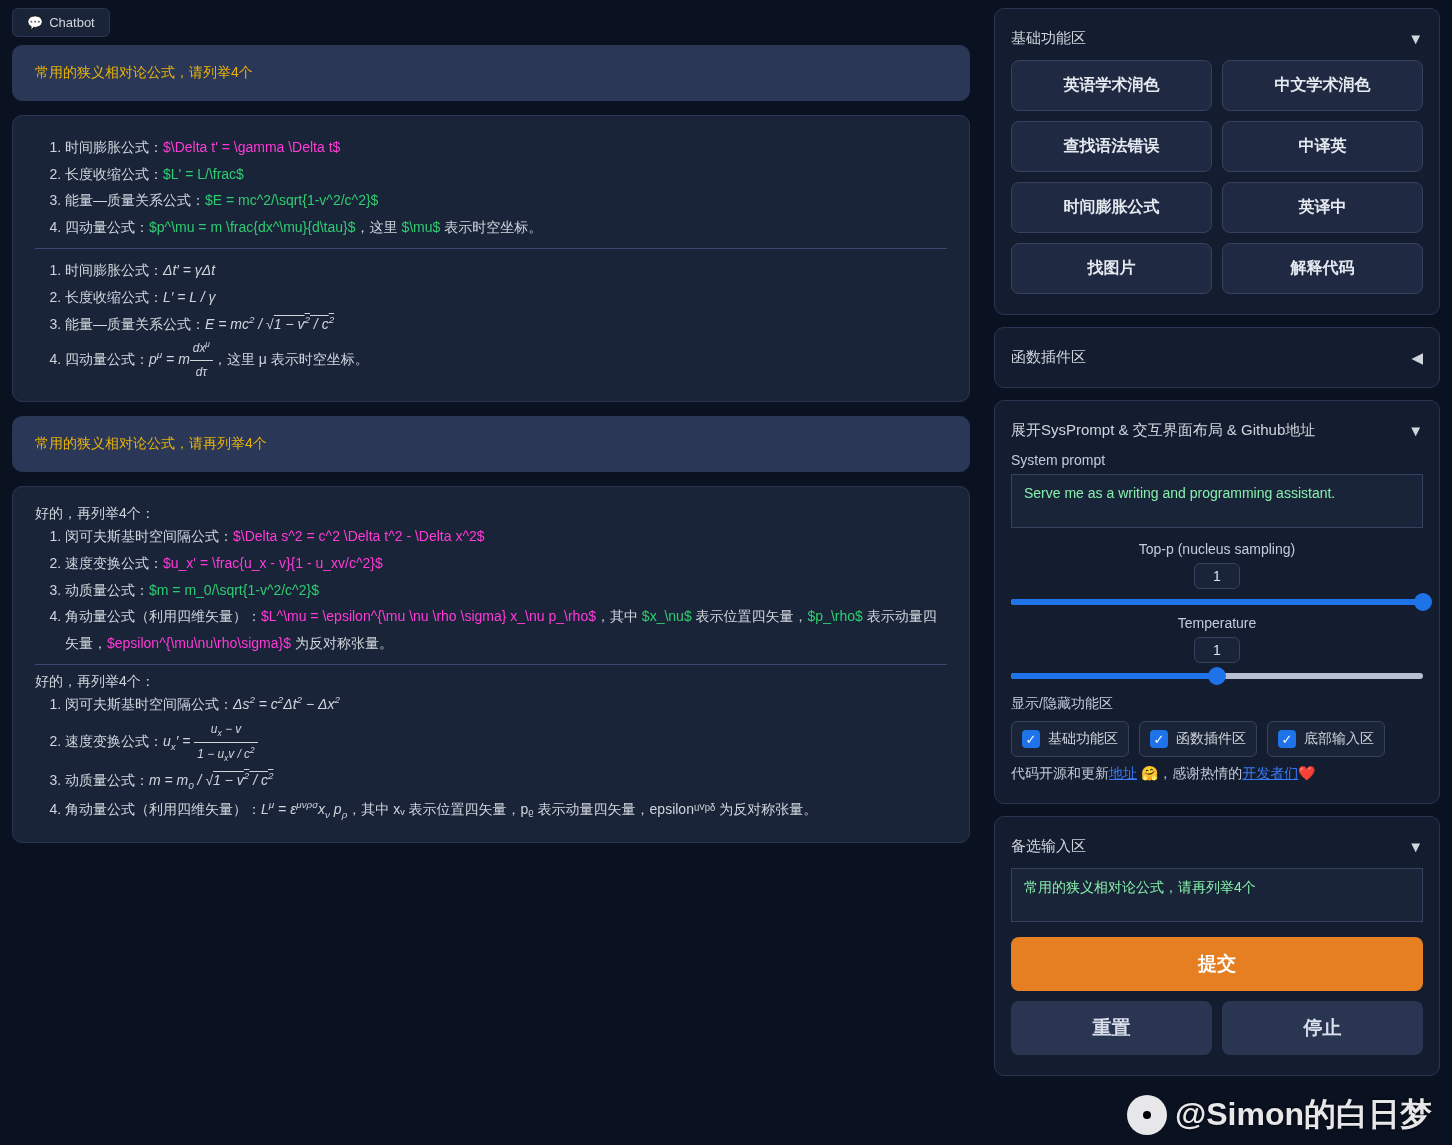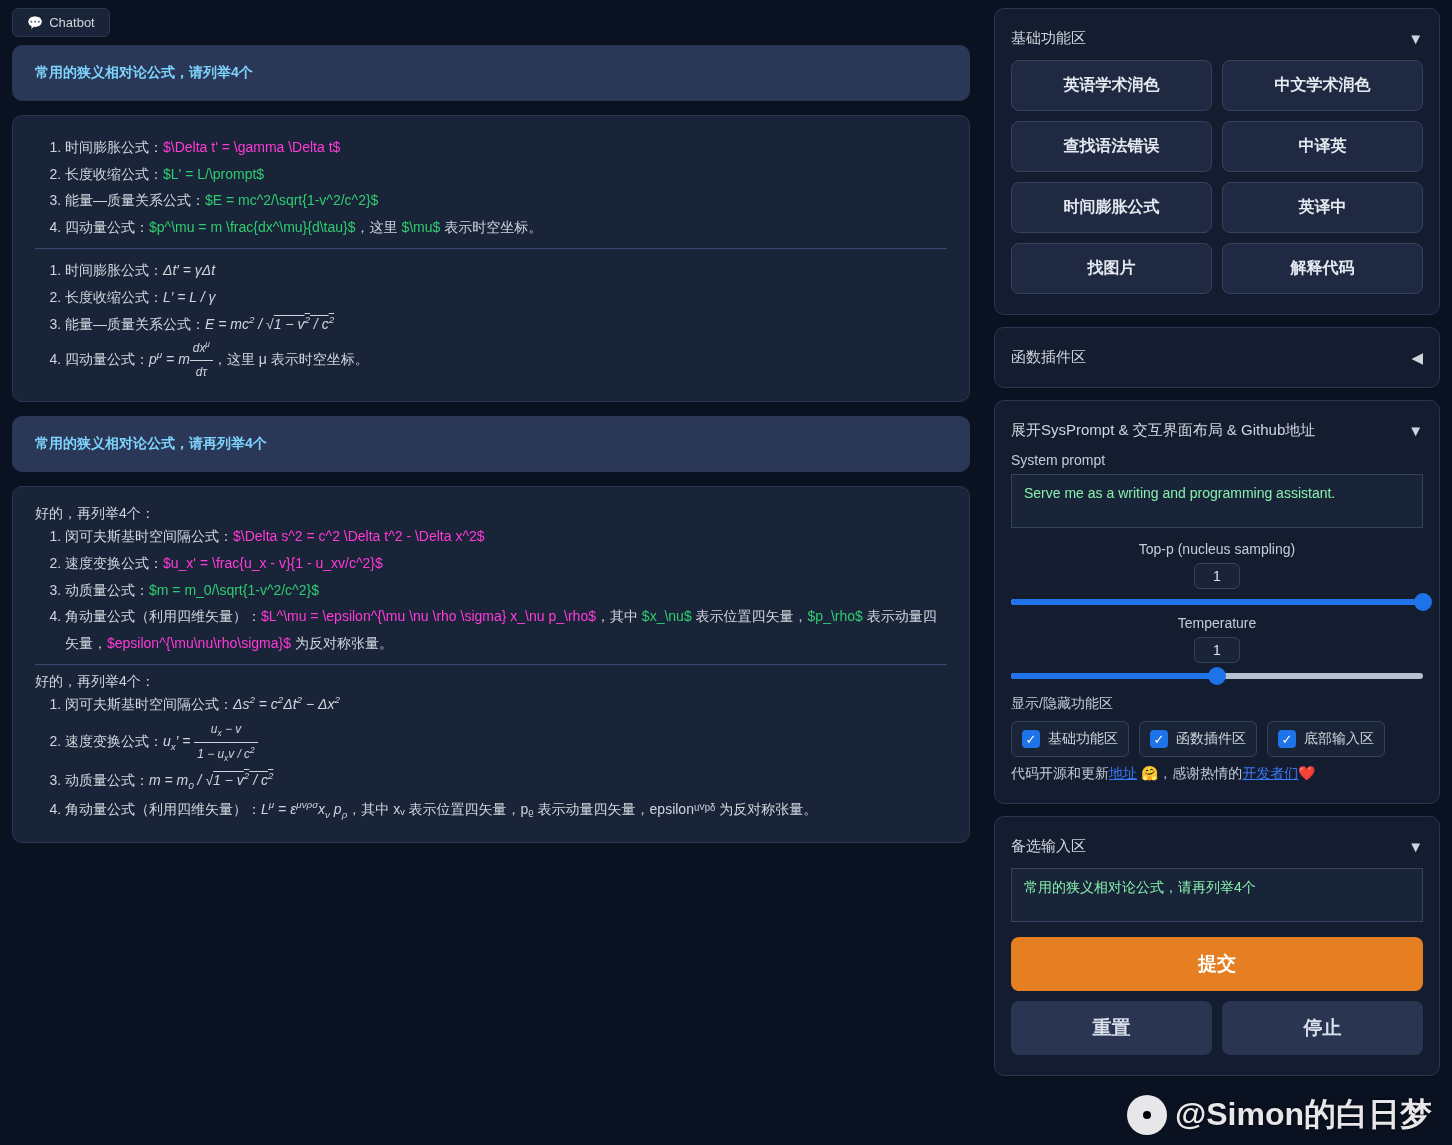--- a/index.html
+++ b/index.html
@@ -37,22 +37,21 @@
 }
 .user-msg, .bot-msg {
   background: #1a2438;
   border: 1px solid #2a3552;
   border-radius: 10px;
   padding: 18px 22px;
   margin-bottom: 14px;
 }
 .user-msg {
   background: #2a3756;
-  color: #7dd3fc;
-  font-weight: bold;
+  color: #eab308;
 }
 .bot-msg { color: #d0d5dd; }
 .bot-msg ol { padding-left: 30px; line-height: 1.9; }
 .bot-msg hr { border: none; border-top: 1px solid #3a4a6e; margin: 8px 0; }
 .label-text { color: #d0d5dd; }
 .latex-raw { color: #2ecc71; }
 .delta-red, .latex-del { color: #ff3bd8; }
 .math { font-style: italic; font-family: Liberation Sans, sans-serif; }
 .section {
   background: #141d30;
@@ -159,21 +158,21 @@
     </div>
   </div>
 
   <div class="user-msg">
     <span>常用的狭义相对论公式，请列举4个</span>
   </div>
 
   <div class="bot-msg">
     <ol>
       <li><span class="label-text">时间膨胀公式：</span><span class="latex-del">$\Delta t' = \gamma \Delta t$</span></li>
-      <li><span class="label-text">长度收缩公式：</span><span class="latex-raw">$L' = L/\prompt$</span></li>
+      <li><span class="label-text">长度收缩公式：</span><span class="latex-raw">$L' = L/\frac$</span></li>
       <li><span class="label-text">能量—质量关系公式：</span><span class="latex-raw">$E = mc^2/\sqrt{1-v^2/c^2}$</span></li>
       <li><span class="label-text">四动量公式：</span><span class="latex-raw">$p^\mu = m \frac{dx^\mu}{d\tau}$</span><span>，这里 </span><span class="latex-raw">$\mu$</span><span> 表示时空坐标。</span></li>
     </ol>
     <hr>
     <ol>
       <li><span>时间膨胀公式：</span><span class="math">Δt′ = γΔt</span></li>
       <li><span>长度收缩公式：</span><span class="math">L′ = L / γ</span></li>
       <li><span>能量—质量关系公式：</span><span class="math">E = mc<sup>2</sup> / <span class="sqrt-sym"></span><span class="overline">1 − v<sup>2</sup> / c<sup>2</sup></span></span></li>
       <li><span>四动量公式：</span><span class="math">p<sup>μ</sup> = m<span class="frac"><span class="num">dx<sup>μ</sup></span><span class="den">dτ</span></span></span><span>，这里 μ 表示时空坐标。</span></li>
     </ol>

